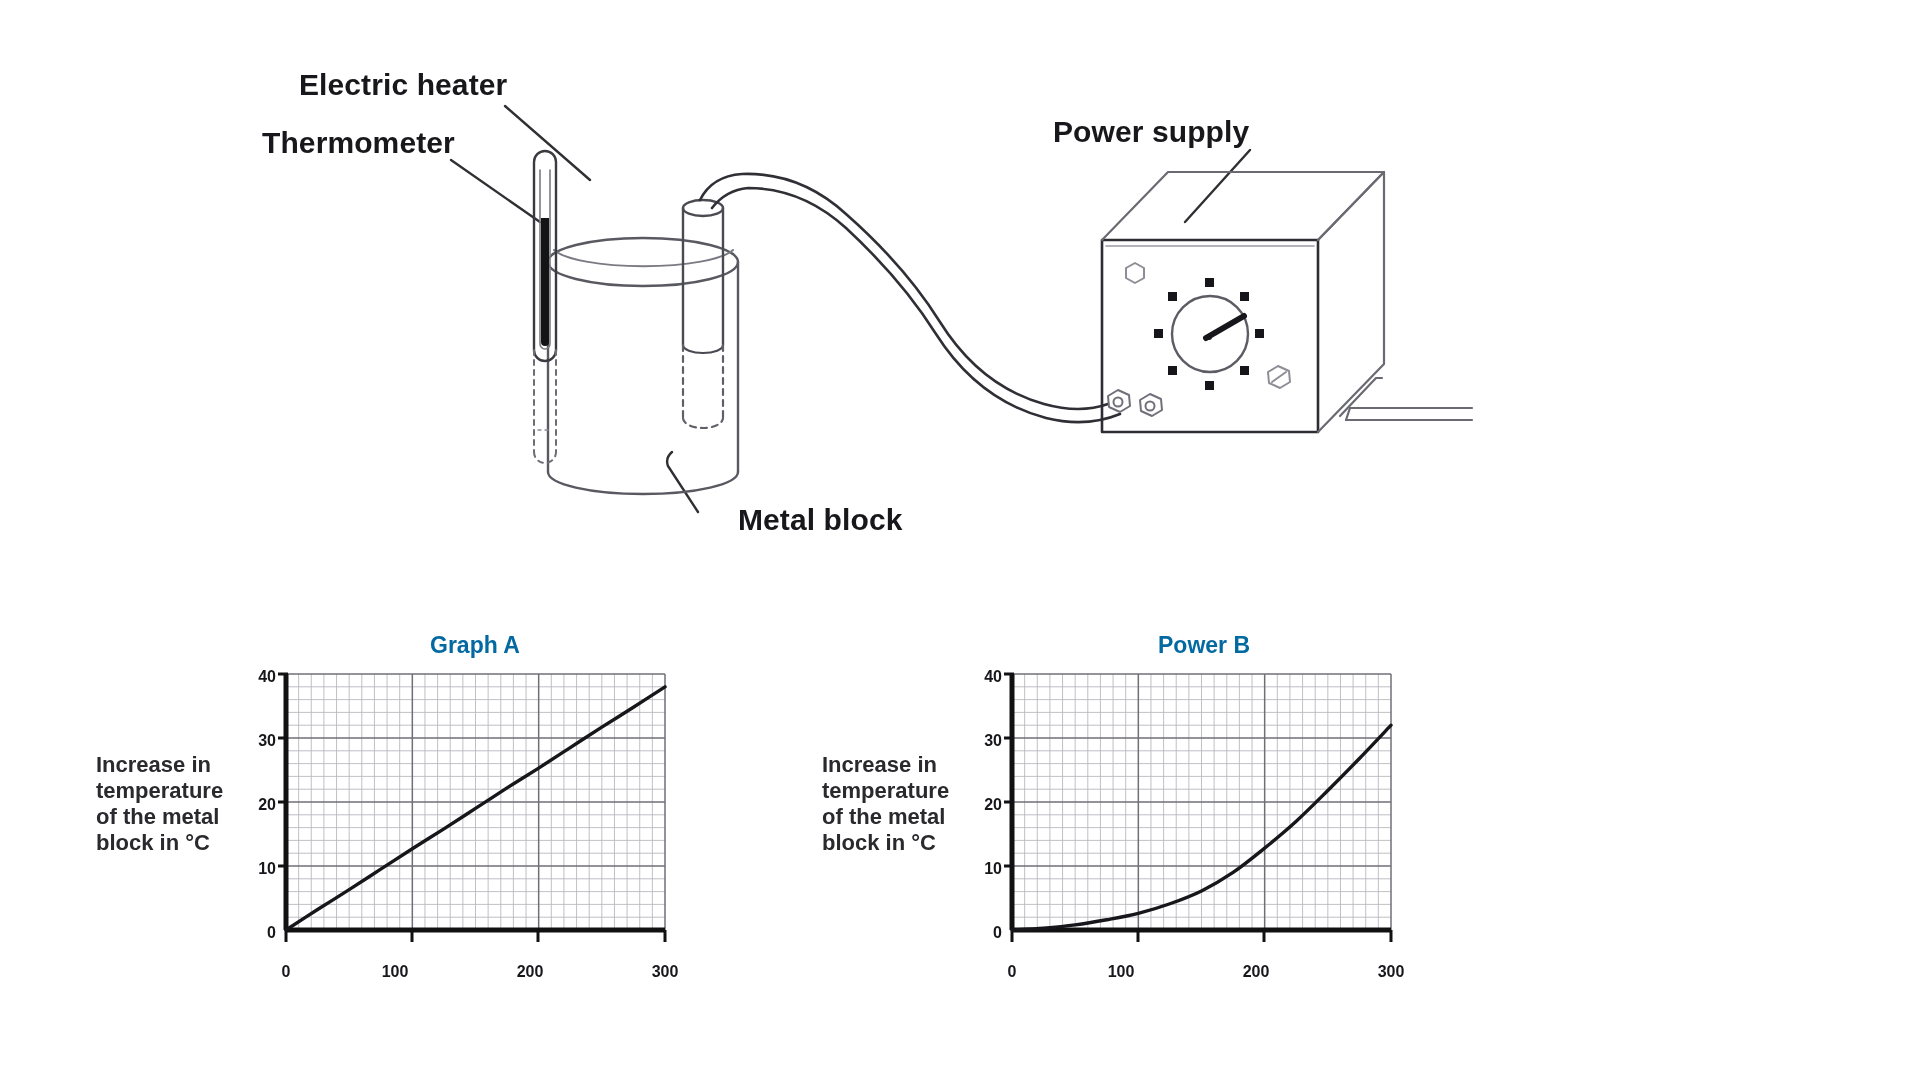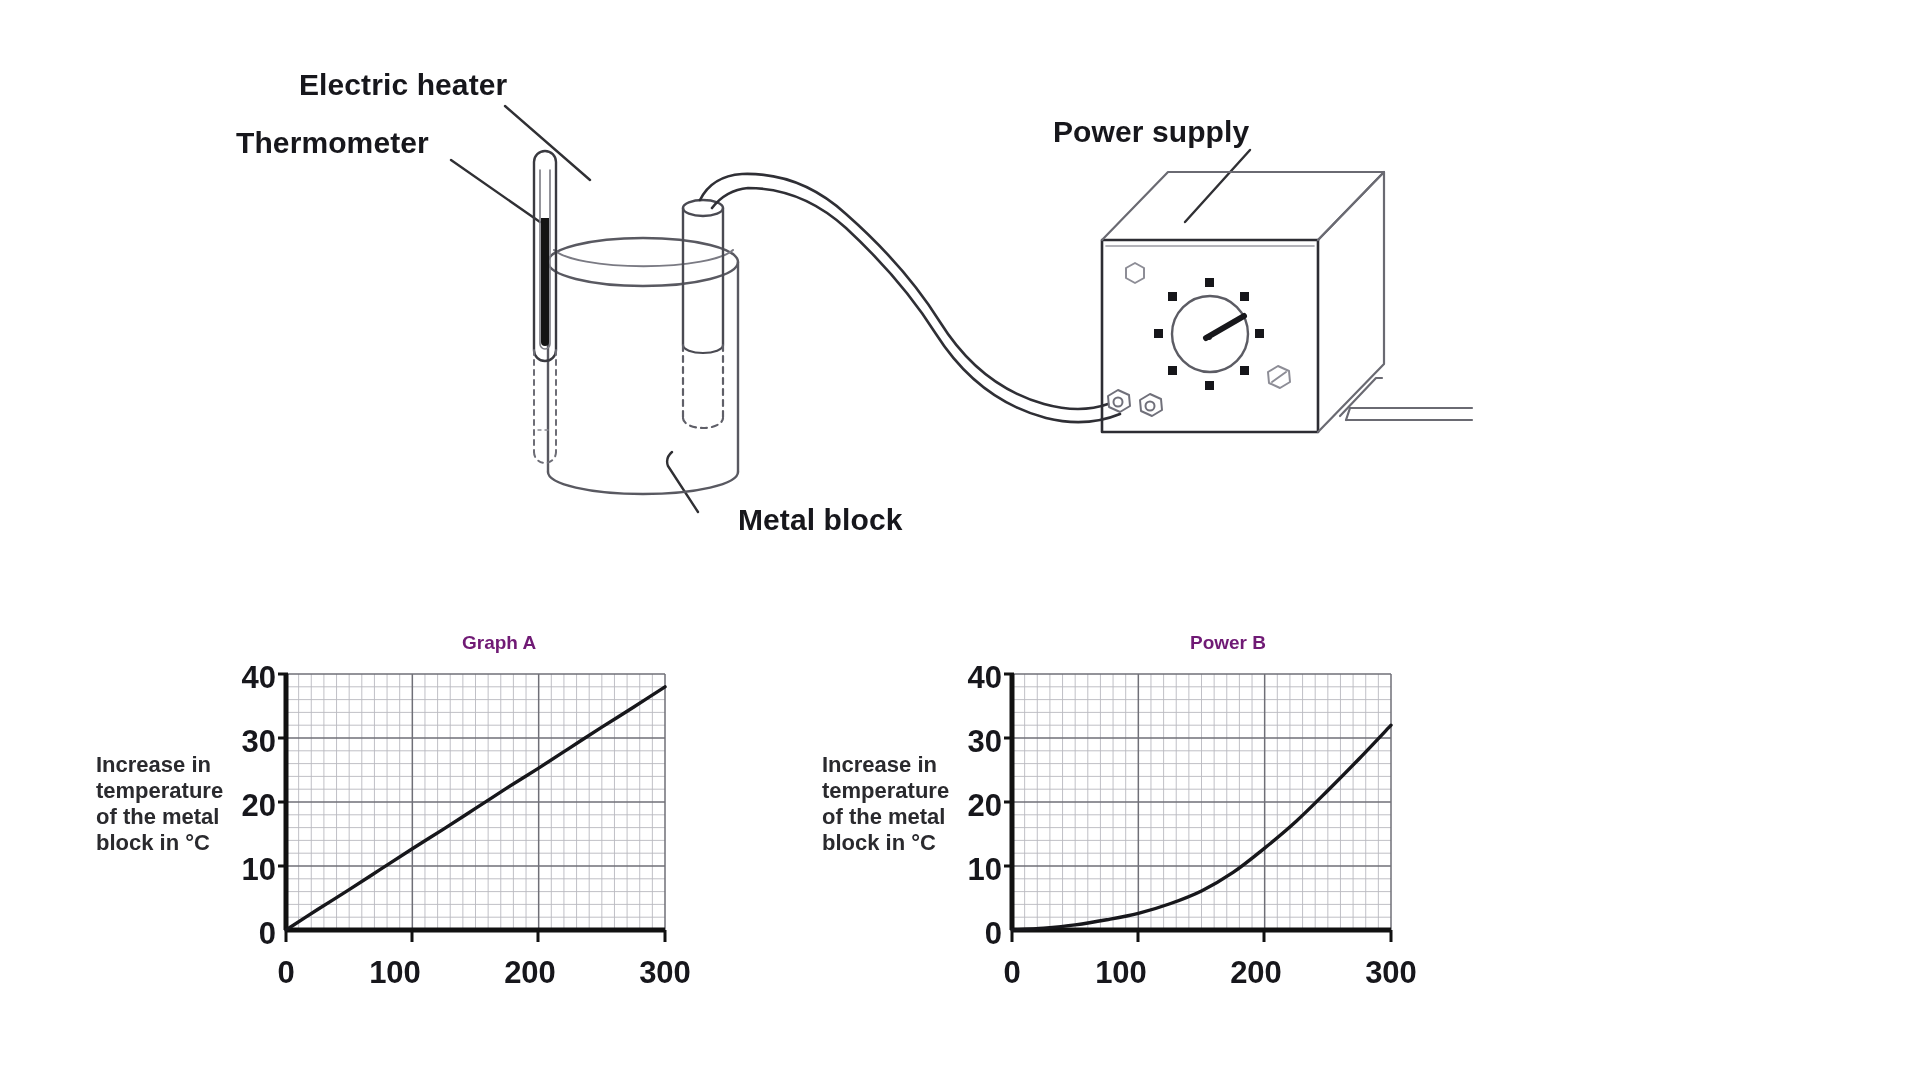--- a/index.html
+++ b/index.html
@@ -31,41 +31,41 @@
     position: absolute;
     font-family: "Liberation Sans", sans-serif;
     font-weight: bold;
     color: #17171c;
     white-space: nowrap;
     letter-spacing: 0.1px;
   }
   .lbl-apparatus { font-size: 30px; }
   .graph-title {
     position: absolute;
-    font-size: 19px;
+    font-size: 23px;
     font-weight: bold;
-    color: #701a75;
+    color: #0369a1;
     white-space: nowrap;
-    margin-left: 32px;
   }
   .axis-label {
     position: absolute;
     font-size: 22px;
     font-weight: bold;
     color: #2a2a2e;
     line-height: 1.18;
     text-align: left;
     white-space: nowrap;
   }
   .tick-text {
     position: absolute;
-    font-size: 31px;
+    font-size: 16px;
     font-weight: bold;
     color: #17171c;
     white-space: nowrap;
+    margin-top: 8px;
   }
   .tick-y { text-align: right; }
   .tick-x { text-align: center; }
 </style>
 </head>
 <body>
 
 <div id="page">
 
   <svg class="layer" viewBox="0 0 1920 1080">
@@ -170,21 +170,21 @@
         <path d="M1346,420 L1472,420"></path>
         <path d="M1350,408 L1472,408"></path>
         <path d="M1350,408 L1346,420"></path>
       </g>
 
     </g>
   </svg>
 
   <div class="lbl lbl-apparatus" style="left:299px; top:68px;">Electric heater</div>
 
-  <div class="lbl lbl-apparatus" style="left:236px; top:126px;">Thermometer</div>
+  <div class="lbl lbl-apparatus" style="left:262px; top:126px;">Thermometer</div>
 
   <div class="lbl lbl-apparatus" style="left:1053px; top:115px;">Power supply</div>
 
   <div class="lbl lbl-apparatus" style="left:738px; top:503px;">Metal block</div>
 
   <div class="graph-title" style="left:430px; top:632px;">Graph A</div>
 
   <div class="axis-label" style="left:96px; top:752px; width:160px;">
     <div>Increase in</div>
     <div>temperature</div>

